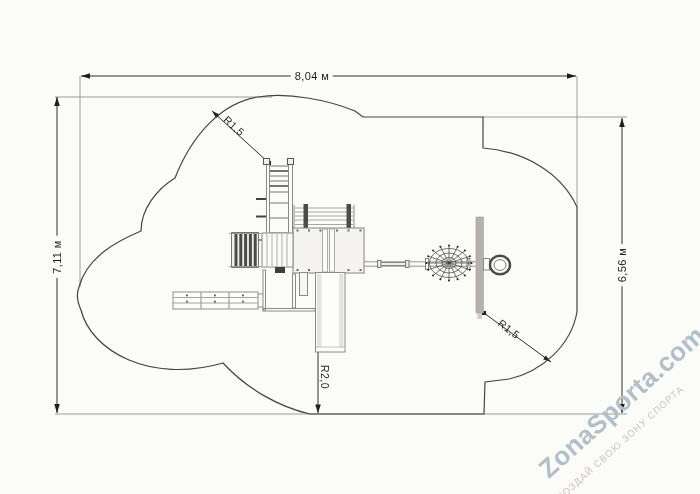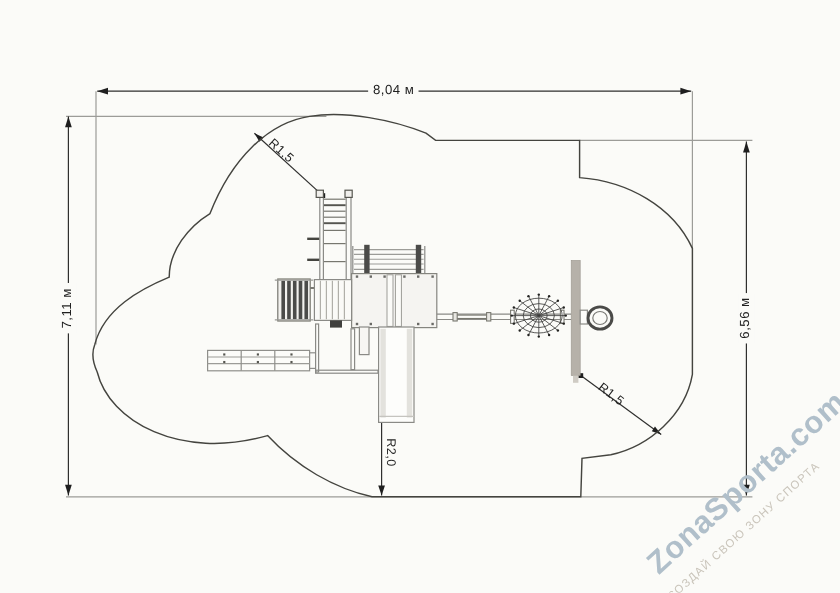--- a/index.html
+++ b/index.html
@@ -6,21 +6,21 @@
   .stage{
     position:relative;width:700px;height:494px;background:#fbfbf8;
     overflow:hidden;font-family:"Liberation Sans",sans-serif;
   }
   .stage svg{position:absolute;left:0;top:0;}
   .lbl{
     position:absolute;font-size:11px;color:#1f1f1f;letter-spacing:.4px;
     white-space:nowrap;line-height:1;
   }
   .lbl.gapbg{background:#fbfbf8;padding:1px 4px;}
-  .dim-top   {left:328px;top:76px;transform:translate(-50%,-50%);}
+  .dim-top   {left:312px;top:76px;transform:translate(-50%,-50%);}
   .dim-left  {left:57px; top:257px;transform:translate(-50%,-50%) rotate(-90deg);}
   .dim-right {left:622px;top:265px;transform:translate(-50%,-50%) rotate(-90deg);}
   .r15-top   {left:234px;top:126px;transform:translate(-50%,-50%) rotate(42deg);font-size:10.5px;}
   .r15-bot   {left:509px;top:329px;transform:translate(-50%,-50%) rotate(37deg);font-size:10.5px;}
   .r20       {left:325px;top:377px;transform:translate(-50%,-50%) rotate(90deg);font-size:10.5px;background:#fbfbf8;padding:0 2px;}
   .wm-title{
     position:absolute;left:622px;top:402px;
     transform:translate(-50%,-50%) rotate(-42deg);
     font-size:26px;font-weight:bold;color:#b0bfca;letter-spacing:.5px;white-space:nowrap;
   }

